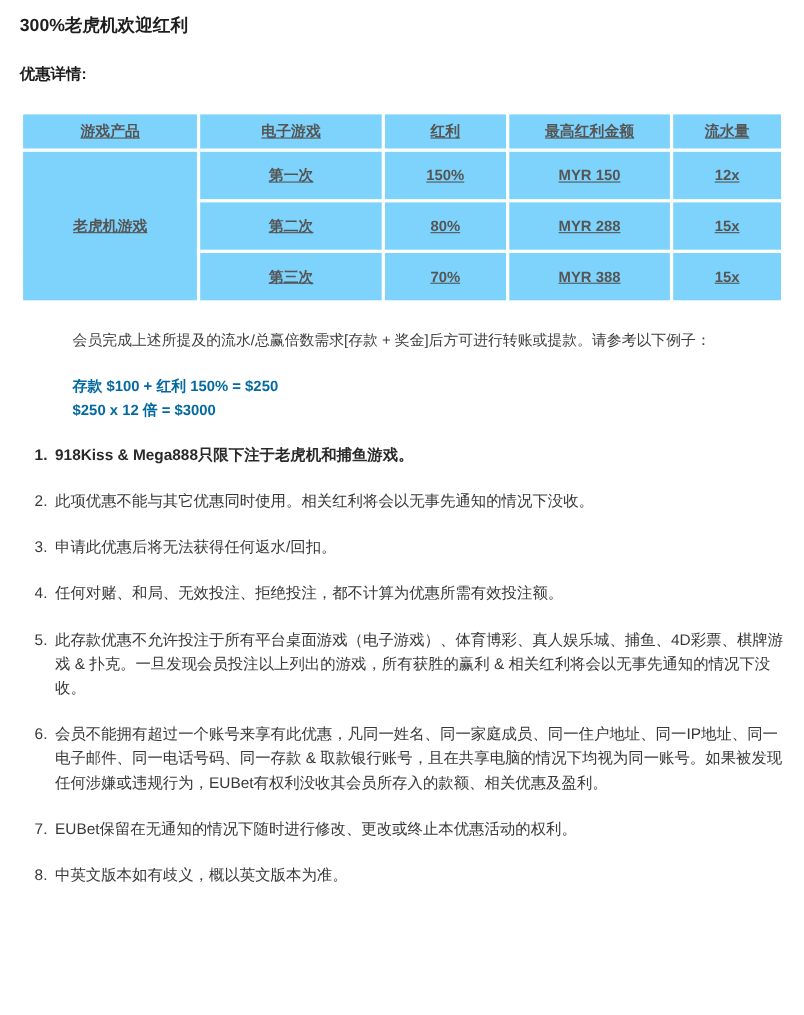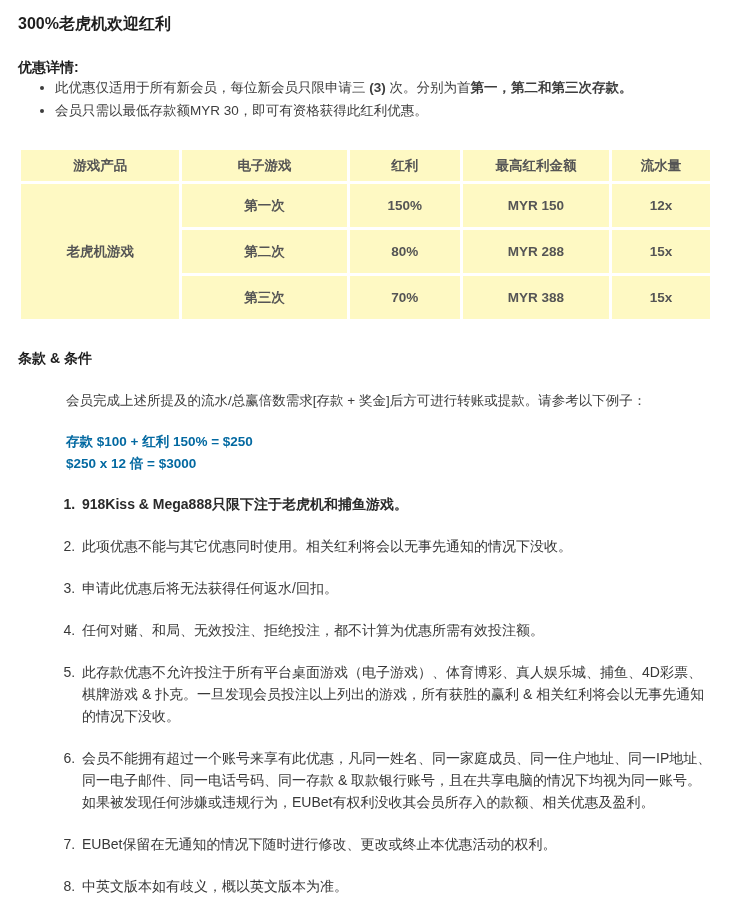--- a/index.html
+++ b/index.html
@@ -41,27 +41,28 @@
     color: #3d3d3d;
   }
   .b { font-weight: bold; }
   table.bonus-table {
     margin-top: 25px;
     border-collapse: collapse;
     table-layout: fixed;
     width: 695px;
   }
   table.bonus-table th, table.bonus-table td {
-    background: #fef9c3;
+    background: #7dd3fc;
     border: 3px solid #ffffff;
     text-align: center;
     vertical-align: middle;
     color: #555555;
     font-weight: bold;
     font-size: 13.5px;
+    text-decoration: underline;
   }
   table.bonus-table th { height: 34px; }
   table.bonus-table td { height: 46px; }
   .col-product { width: 160px; }
   .col-deposit { width: 166px; }
   .col-bonus { width: 112px; }
   .col-max { width: 148px; }
   .col-rollover { width: 100px; }
   .terms-heading { margin-top: 27px; }
   p.terms-intro {
@@ -83,37 +84,32 @@
     margin: 18px 0 0 0;
     padding-left: 29px;
     list-style: decimal;
   }
   ol.terms-list li {
     font-size: 14px;
     line-height: 22px;
     color: #383838;
     margin-bottom: 20px;
     padding-left: 3px;
-    margin-left: 32px;
   }
   ol.terms-list li.bold { font-weight: bold; color: #2a2a2a; }
 </style>
 </head>
 <body>
 
 <div class="page">
 
   <h1 class="page-title">300%老虎机欢迎红利</h1>
 
   <h2 class="section-heading details-heading">优惠详情:</h2>
 
-  <ul class="details-list">
-    <li><span>此优惠仅适用于所有新会员，每位新会员只限申请三 </span><span class="b">(3)</span><span> 次。分别为首</span><span class="b">第一，第二和第三次存款。</span></li>
-    <li><span>会员只需以最低存款额MYR 30，即可有资格获得此红利优惠。</span></li>
-  </ul>
 
   <table class="bonus-table">
     <colgroup>
       <col class="col-product">
         <col class="col-deposit">
         <col class="col-bonus">
         <col class="col-max">
         <col class="col-rollover">
     </colgroup>
     <thead>
@@ -141,21 +137,20 @@
       </tr>
       <tr>
         <td>第三次</td>
         <td>70%</td>
         <td>MYR 388</td>
         <td>15x</td>
       </tr>
     </tbody>
   </table>
 
-  <h2 class="section-heading terms-heading">条款 &amp; 条件</h2>
 
   <p class="terms-intro">会员完成上述所提及的流水/总赢倍数需求[存款 + 奖金]后方可进行转账或提款。请参考以下例子：</p>
 
   <div class="example-block">
     <div class="example-line">存款 $100 + 红利 150% = $250</div>
     <div class="example-line">$250 x 12 倍 = $3000</div>
   </div>
 
   <ol class="terms-list">
     <li class="bold">918Kiss &amp; Mega888只限下注于老虎机和捕鱼游戏。</li>

